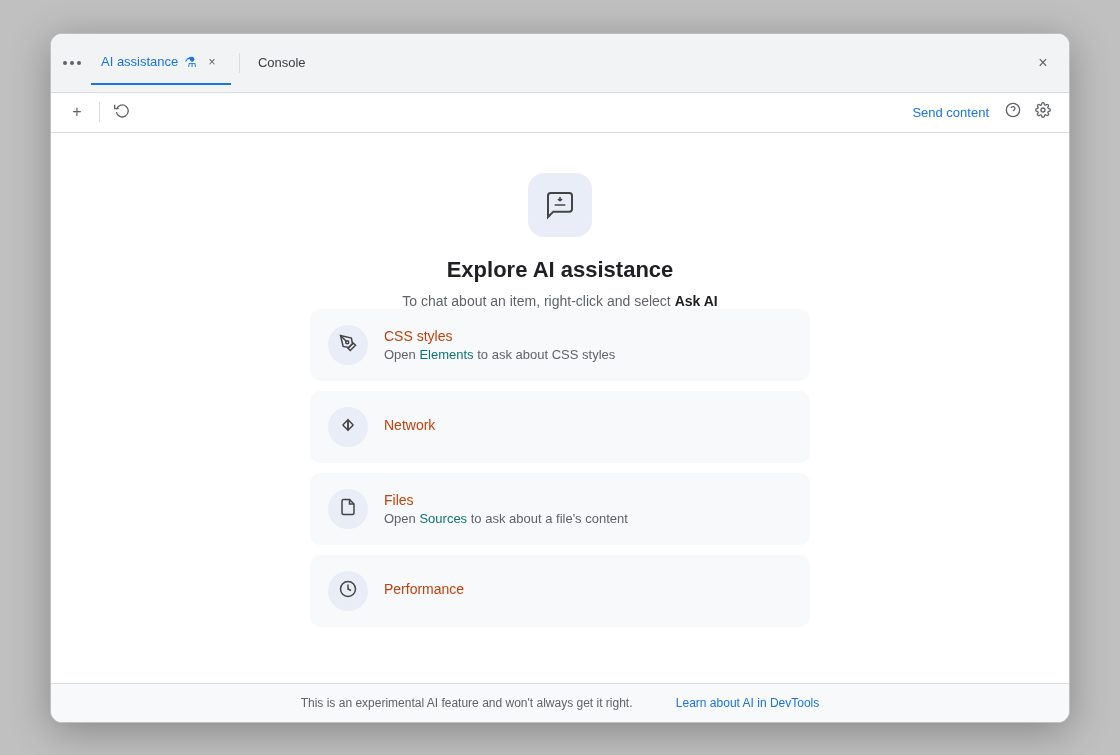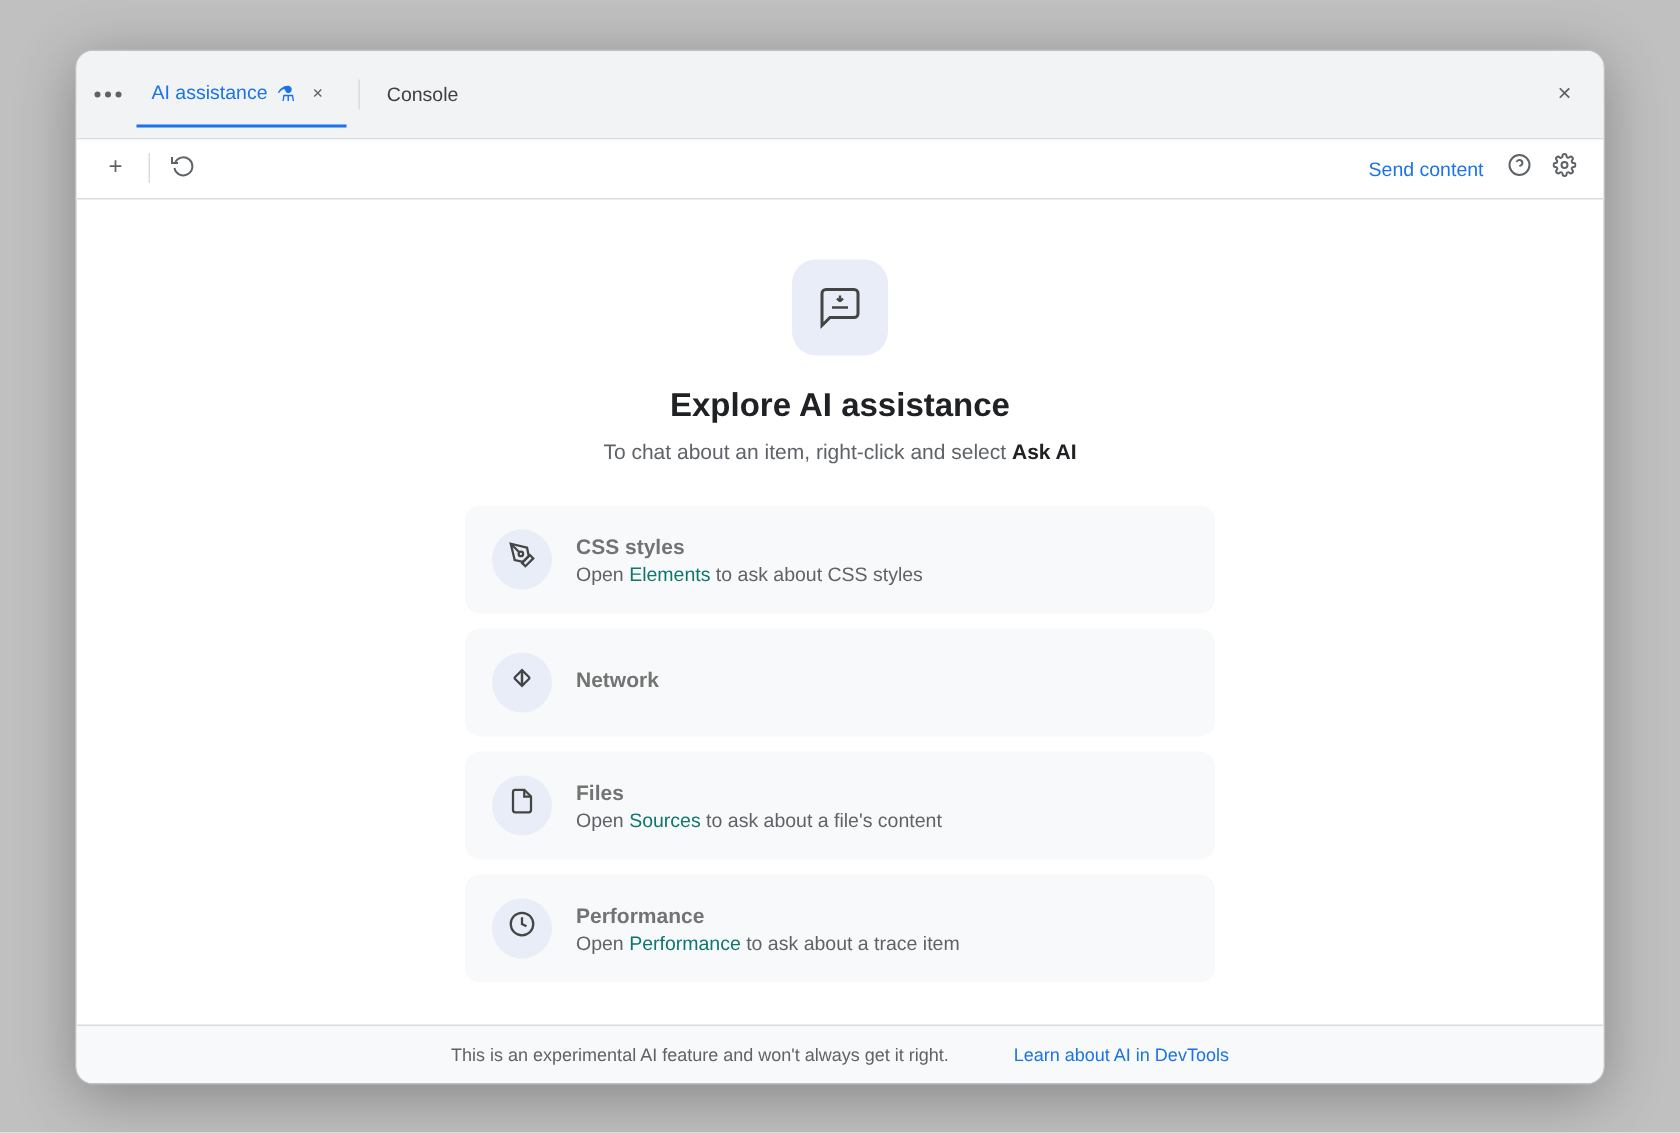--- a/index.html
+++ b/index.html
@@ -203,21 +203,20 @@
     .explore-title {
       font-size: 22px;
       font-weight: 600;
       color: #202124;
       margin-bottom: 10px;
     }
 
     .explore-subtitle {
       font-size: 14px;
       color: #5f6368;
-      margin-bottom: 28px;
       text-align: center;
     }
 
     .explore-subtitle strong {
       color: #202124;
       font-weight: 600;
     }
 
     .features-list {
       width: 100%;
@@ -248,22 +247,22 @@
       color: #444;
       font-size: 16px;
     }
 
     .feature-text {
       flex: 1;
     }
 
     .feature-title {
       font-size: 14px;
-      font-weight: 700;
-      color: #737373;
+      font-weight: 400;
+      color: #c2410c;
       margin-bottom: 3px;
     }
 
     .feature-desc {
       font-size: 13px;
       color: #5f6368;
     }
 
     .feature-link {
       color: #0f766e;
@@ -423,23 +422,20 @@
         <div class="feature-icon-circle">
           <span>
             <svg width="18" height="18" viewBox="0 0 24 24" fill="none" stroke="#444" stroke-width="2">
               <circle cx="12" cy="12" r="10"></circle>
               <polyline points="12 6 12 12 16 14"></polyline>
             </svg>
           </span>
         </div>
         <div class="feature-text">
           <div class="feature-title">Performance</div>
-          <div class="feature-desc">
-            Open <a class="feature-link">Performance</a> to ask about a trace item
-          </div>
         </div>
       </div>
 
     </div>
   </div>
 
   <div class="footer">
     <span>This is an experimental AI feature and won't always get it right. </span><a class="footer-link">Learn about AI in DevTools</a>
   </div>
 

